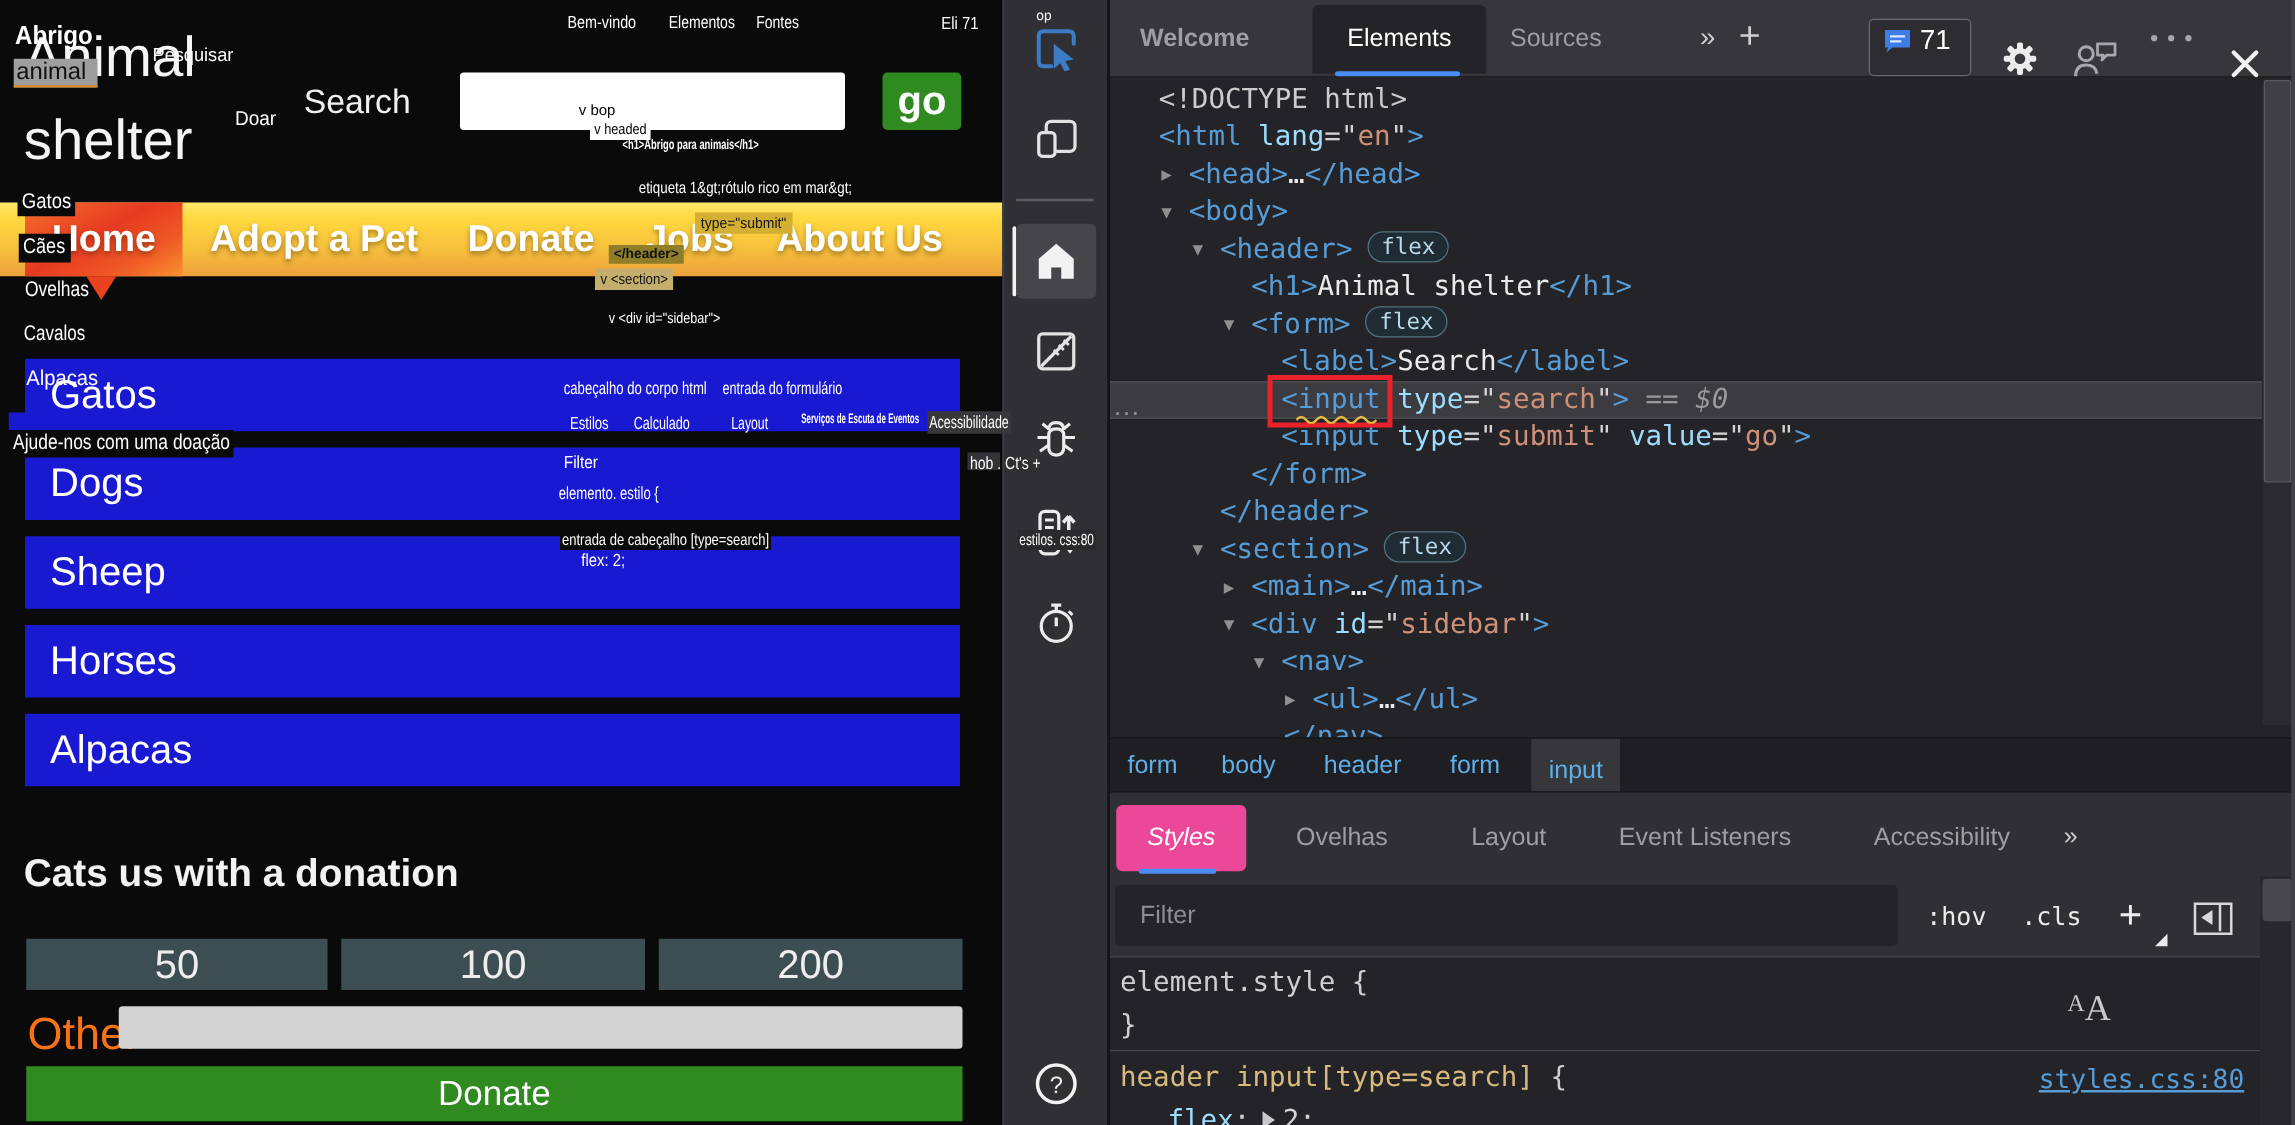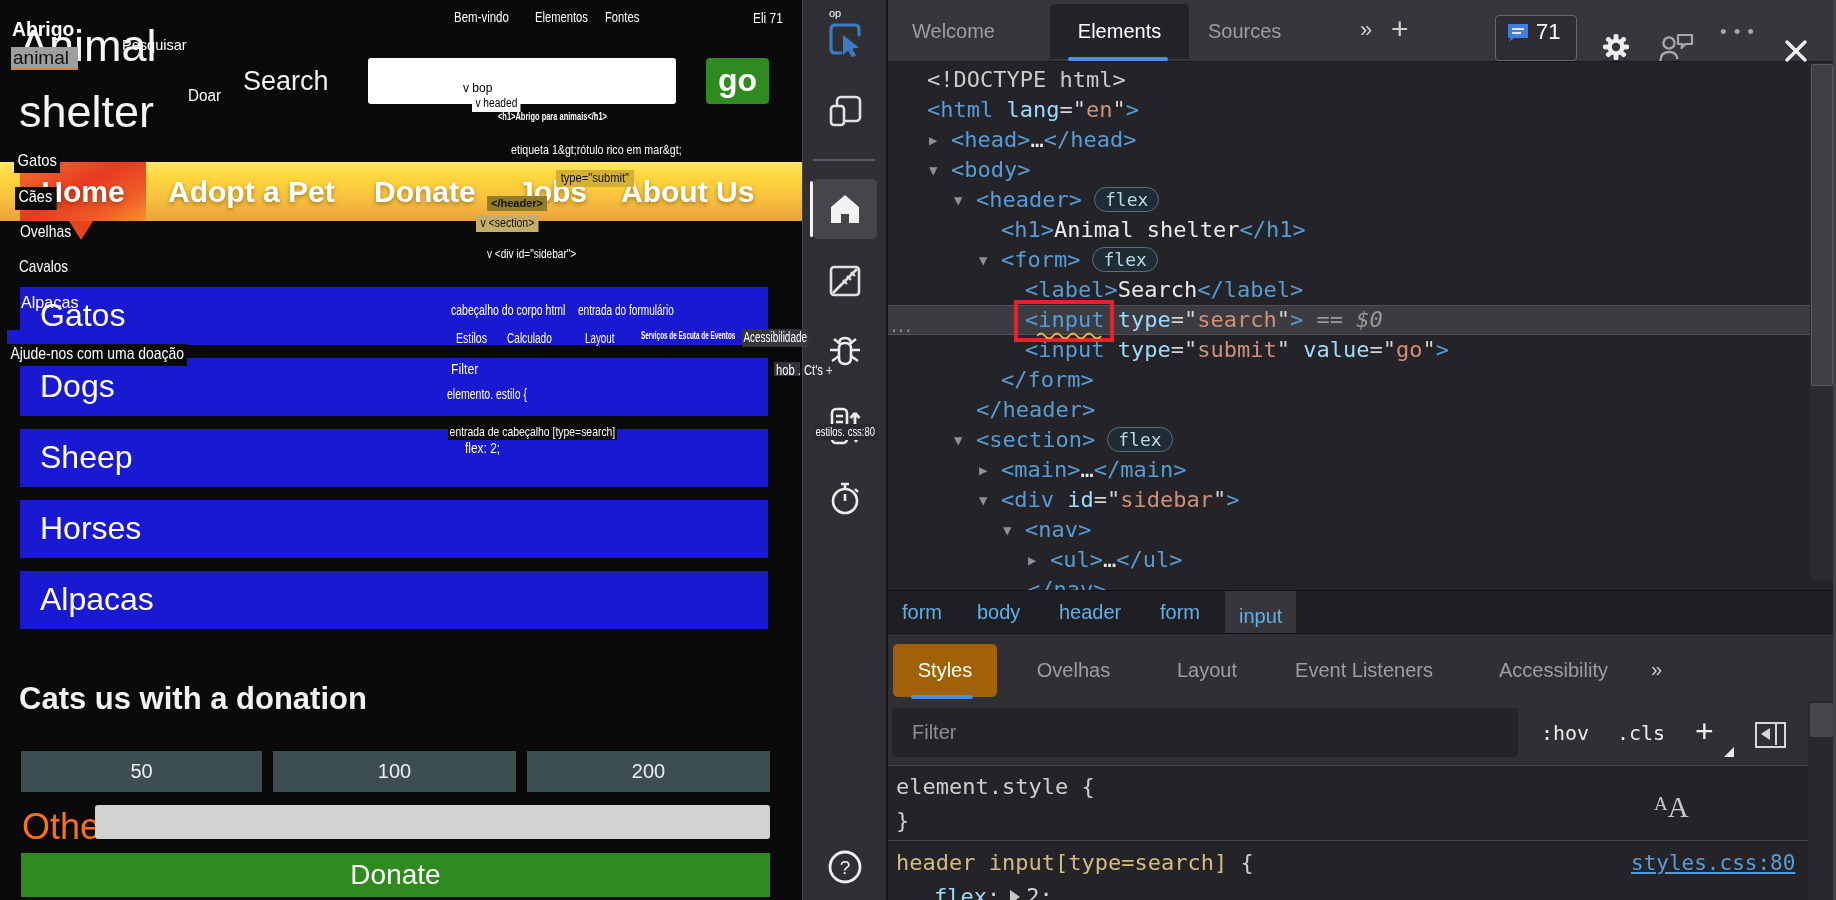--- a/index.html
+++ b/index.html
@@ -20,21 +20,21 @@
   .nav-item { position:absolute; top:0; height:59px; line-height:59px; white-space:nowrap; color:#fff;
               font-size:30px; font-weight:700; text-shadow:0 2px 4px rgba(60,40,0,0.45); }
   .nav-home { background:linear-gradient(150deg,#f4702c 0%,#e73a21 45%,#ef5b26 75%,#f8922f 100%); }
   #nav-pointer { position:absolute; left:69px; top:221px; width:0; height:0;
                  border-left:12px solid transparent; border-right:12px solid transparent;
                  border-top:19px solid #e8421f; }
   .animal-li { position:absolute; left:20px; width:748px; height:58px; background:#1a19d2; color:#fff;
                font-size:32px; line-height:57px; padding-left:20px; }
   #donate-h2 { position:absolute; left:19px; top:681px; font-size:31px; font-weight:700; color:#f2f2f2; }
   .amt-btn { position:absolute; top:751px; height:41px; background:#3d4e52; color:#eee;
-             font-size:20px; text-align:center; line-height:40px; }
+             font-size:32px; text-align:center; line-height:40px; }
   #other-label { position:absolute; left:22px; top:806px; font-size:36px; color:#f97316; }
   #other-input { position:absolute; left:95px; top:805px; width:675px; height:34px; background:#d2d2d2;
                  border:none; border-radius:3px; }
   #donate-btn { position:absolute; left:21px; top:853px; width:749px; height:44px; background:#2f8a20;
                 color:#fff; font-size:28px; text-align:center; line-height:43px; }
 
   
   #abar { position:absolute; left:802px; top:0; width:84px; height:900px; background:#2f2f34;
           border-left:1px solid #47474b; }
   #abar svg { position:absolute; left:50%; transform:translateX(-50%); }
@@ -43,21 +43,21 @@
   #ab-home-ind { position:absolute; left:7px; top:181px; width:3px; height:56px; background:#f2f2f2; border-radius:2px; }
 
   
   #dt { position:absolute; left:886px; top:0; width:950px; height:900px; background:#242428;
         border-left:2px solid #141418; }
   #dt-right-edge { position:absolute; right:0; top:0; width:3px; height:900px; background:#414146; }
 
   #dt-topbar { position:absolute; left:0; top:0; width:100%; height:62px; background:#37373b;
                border-bottom:1px solid #19191d; }
   .dtab { position:absolute; top:0; height:62px; line-height:62px; font-size:20px; color:#9d9da2; }
-  #dtab-welcome { left:24px; }
+  #dtab-welcome { left:24px;font-weight:bold; }
   #dtab-elements { left:162px; width:139px; top:4px; height:55px; line-height:55px; background:#242428;
                    border-radius:5px 5px 0 0; color:#fff; text-align:center; }
   #dtab-el-underline { position:absolute; left:180px; top:57px; width:100px; height:4px; background:#4a8cf7; border-radius:2px; }
   #dtab-sources { left:320px; }
   #dt-moretabs { position:absolute; left:472px; top:0; height:62px; line-height:60px; font-size:22px; color:#cfcfcf; }
   #dt-addtab { position:absolute; left:503px; top:0; height:62px; line-height:58px; font-size:30px; font-weight:300; color:#cfcfcf; }
   #dt-badge { position:absolute; left:607px; top:15px; width:82px; height:46px; border:1px solid #68686d;
               border-radius:4px; background:#2c2c31; }
   #dt-badge svg { position:absolute; left:10px; top:6px; }
   #dt-badge-count { position:absolute; left:40px; top:0; height:32px; line-height:32px; font-size:22px; color:#fff; }
@@ -90,21 +90,21 @@
   
   #crumbs { position:absolute; left:0; top:590px; width:948px; height:43px; background:#1f1f23;
             border-top:1px solid #141418; }
   .crumb { position:absolute; top:0; height:43px; line-height:43px; font-size:20px; color:#5fb0e8; }
   .crumb-sel { background:#36363b; padding:4px 14px; margin-left:-14px; }
 
   
   #ptabs { position:absolute; left:0; top:633px; width:948px; height:68px; background:#303034;
            border-top:1px solid #141418; }
   .ptab { position:absolute; top:10px; height:53px; line-height:53px; text-align:center; font-size:20px; color:#9d9da2; }
-  .ptab.active { top:10px; background:#a16207; border-radius:5px; color:#fff; }
+  .ptab.active { top:10px; background:#ec4899; border-radius:5px; color:#fff;font-style:italic; }
   #ptab-underline { position:absolute; left:23px; top:61px; width:62px; height:4px; background:#4a8cf7; border-radius:2px; }
   #ptab-more { position:absolute; left:763px; top:10px; height:53px; line-height:51px; font-size:20px; color:#cfcfcf; }
 
   
   #filter-row { position:absolute; left:0; top:701px; width:948px; height:65px; background:#303034;
                 border-bottom:1px solid #47474b; }
   #filter-input { position:absolute; left:4px; top:7px; width:626px; height:49px; background:#242428;
                   border:none; border-radius:4px; color:#d0d0d0; font-size:20px; padding-left:20px;
                   font-family:"Liberation Sans", sans-serif; }
   #filter-input::placeholder { color:#8d8d92; opacity:1; }

